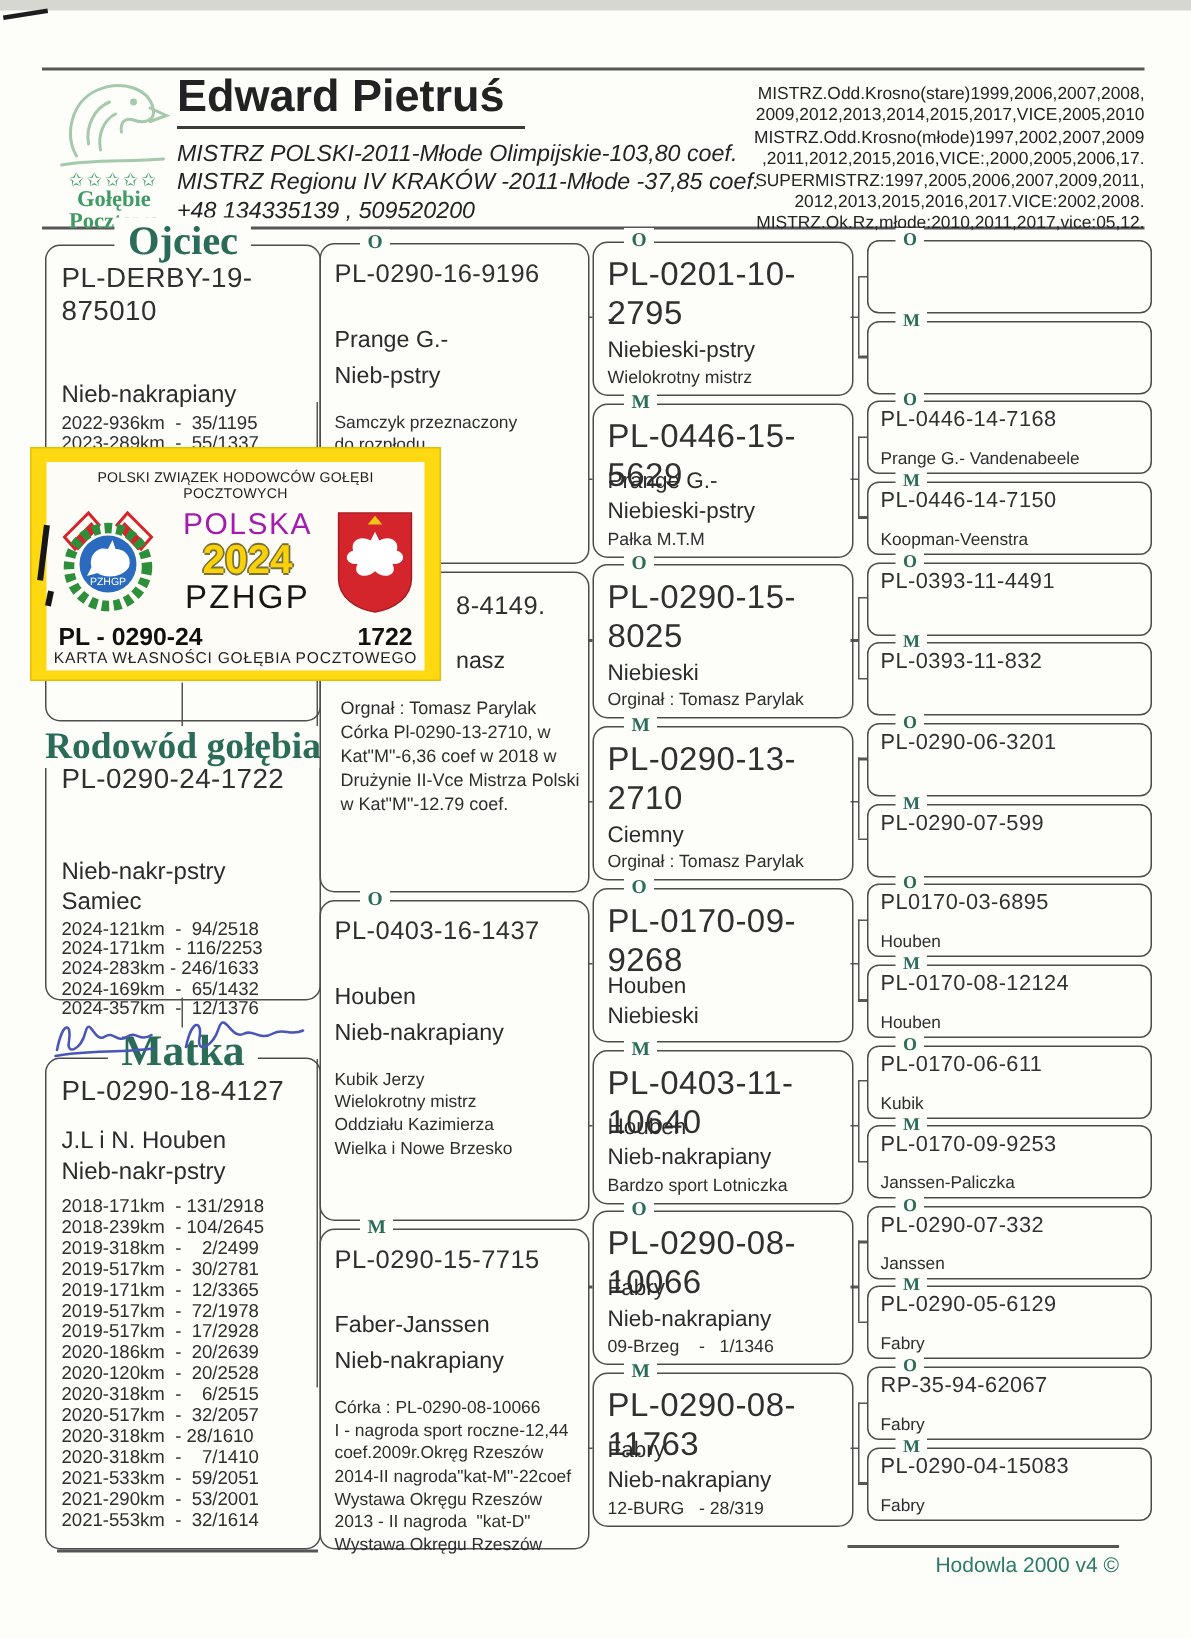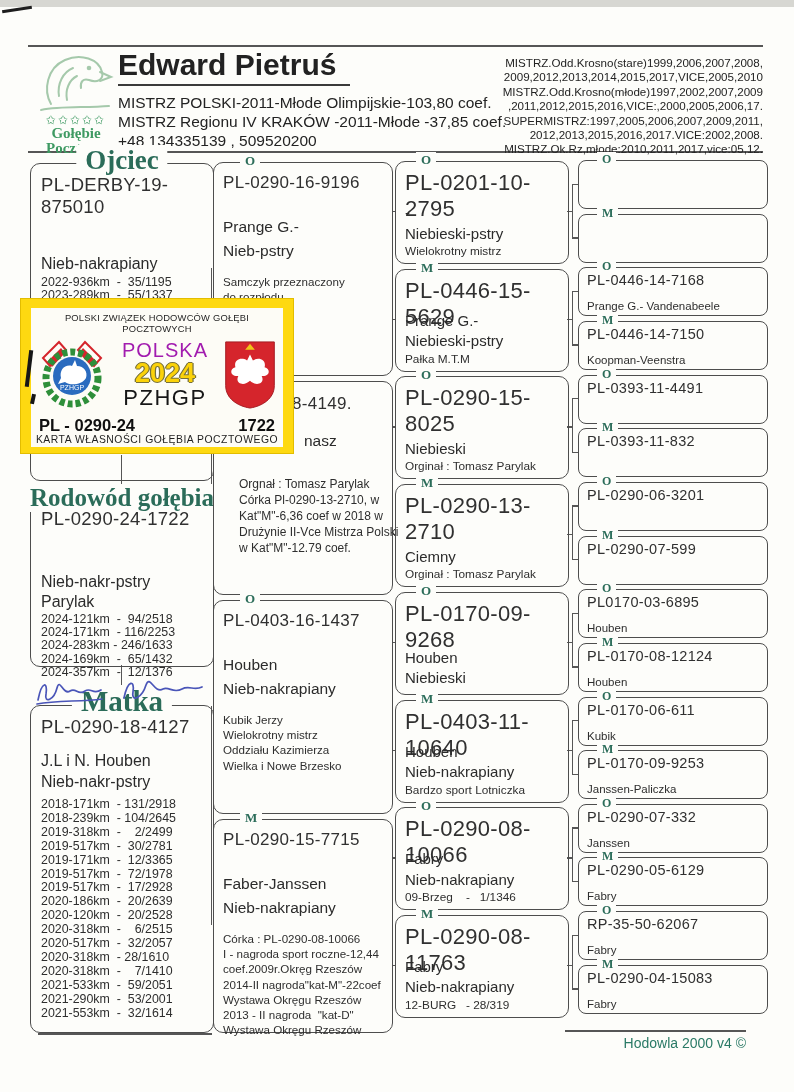--- a/index.html
+++ b/index.html
@@ -13,21 +13,21 @@
 
   
   .logo{position:absolute;left:34px;top:52px;width:84px;text-align:center;color:#3f9a63;}
   .logo svg{display:block;margin:0 auto;}
   .logo-stars{font-size:12px;letter-spacing:2px;line-height:12px;color:#3f9a63;}
   .logo-name{font-family:"Liberation Serif",serif;font-weight:bold;font-size:15px;line-height:15px;color:#3f9a63;}
 
   
   .breeder-name{position:absolute;left:118px;top:48px;margin:0;font-size:30px;font-weight:bold;color:#222;
         border-bottom:2.5px solid #3a3a3a;padding:0 14px 2px 0;}
-  .breeder-titles{position:absolute;left:118px;top:93px;}
+  .breeder-titles{position:absolute;left:118px;top:93px;font-style:italic;}
   .title-line{font-size:15.5px;line-height:19px;color:#232323;}
   .achievements{position:absolute;left:452px;top:56px;width:311px;text-align:right;}
   .ach-line{font-size:11.6px;line-height:14.4px;color:#232323;}
 
   
   .pbox{position:absolute;border:1.4px solid #4d4d4d;border-radius:10px;z-index:1;}
   .gen4{border-radius:8px;}
   .heading{position:absolute;left:50%;transform:translateX(-50%);background:#fdfdfa;padding:0 9px;
         font-family:"Liberation Serif",serif;font-weight:bold;color:#2b6c59;white-space:nowrap;z-index:2;}
   .h-father{top:-19px;font-size:27px;}
@@ -43,23 +43,23 @@
   .results{margin:3px 0 0 10px;font-size:12.4px;line-height:13.2px;white-space:pre;color:#2e2e2e;}
   .p-color{margin:42px 0 0 10px;font-size:16px;line-height:20px;}
   .p-sex{margin:0 0 0 10px;font-size:16px;line-height:19px;}
   .m-owner{margin:14px 0 0 10px;font-size:16px;line-height:18px;}
   .m-color{margin:3px 0 0 10px;font-size:16px;line-height:18px;}
   .m-results{margin-top:7px;line-height:13.9px;}
 
   .g2-ring{margin:10px 0 0 9px;font-size:17px;}
   .g2-lines{margin:22px 0 0 9px;font-size:15.5px;line-height:24px;}
   .g2-notes{margin:11px 0 0 9px;font-size:11.6px;line-height:15.2px;white-space:pre;color:#2e2e2e;}
-  .g2-frag-ring{position:absolute;left:78px;top:12px;font-size:17px;}
+  .g2-frag-ring{position:absolute;left:90px;top:12px;font-size:17px;}
   .g2-frag-line{position:absolute;left:90px;top:50px;font-size:15.5px;}
-  .g2-notes-abs{position:absolute;left:9px;top:78px;margin:16px;font-size:12px;line-height:16px;}
+  .g2-notes-abs{position:absolute;left:9px;top:78px;margin:4px;font-size:12px;line-height:16px;}
 
   .g3-ring{margin:8px 0 0 9px;font-size:22px;}
   .g3-bottom{position:absolute;left:9px;bottom:5px;right:2px;}
   .g3-lines{font-size:15px;line-height:20.5px;}
   .g3-note{font-size:11.8px;line-height:14px;white-space:pre;color:#2e2e2e;}
 
   .g4-ring{margin:4px 0 0 8px;font-size:14.5px;}
   .g4-owner{position:absolute;left:8px;bottom:3px;font-size:11.5px;color:#2e2e2e;}
 
   
@@ -129,21 +129,21 @@
     <div class="heading h-father">Ojciec</div>
     <div class="ring c1-ring">PL-DERBY-19-875010</div>
     <div class="c1-color">Nieb-nakrapiany</div>
     <div class="results"><div class="result-line">2022-936km  -  35/1195</div><div class="result-line">2023-289km  -  55/1337</div></div>
   </div>
 
   <div class="pbox" style="left:30px;top:497px;width:182px;height:168px">
     <div class="heading h-pigeon">Rodowód gołębia</div>
     <div class="ring c1-ring">PL-0290-24-1722</div>
     <div class="p-color">Nieb-nakr-pstry</div>
-    <div class="p-sex">Parylak</div>
+    <div class="p-sex">Samiec</div>
     <div class="results" style="margin-top:2px"><div class="result-line">2024-121km  -  94/2518</div><div class="result-line">2024-171km  - 116/2253</div><div class="result-line">2024-283km - 246/1633</div><div class="result-line">2024-169km  -  65/1432</div><div class="result-line">2024-357km  -  12/1376</div></div>
   </div>
 
   <div class="pbox" style="left:30px;top:705px;width:182px;height:326px">
     <div class="heading h-mother">Matka</div>
     <div class="ring c1-ring">PL-0290-18-4127</div>
     <div class="m-owner">J.L i N. Houben</div>
     <div class="m-color">Nieb-nakr-pstry</div>
     <div class="results m-results"><div class="result-line">2018-171km  - 131/2918</div><div class="result-line">2018-239km  - 104/2645</div><div class="result-line">2019-318km  -    2/2499</div><div class="result-line">2019-517km  -  30/2781</div><div class="result-line">2019-171km  -  12/3365</div><div class="result-line">2019-517km  -  72/1978</div><div class="result-line">2019-517km  -  17/2928</div><div class="result-line">2020-186km  -  20/2639</div><div class="result-line">2020-120km  -  20/2528</div><div class="result-line">2020-318km  -    6/2515</div><div class="result-line">2020-517km  -  32/2057</div><div class="result-line">2020-318km  - 28/1610</div><div class="result-line">2020-318km  -    7/1410</div><div class="result-line">2021-533km  -  59/2051</div><div class="result-line">2021-290km  -  53/2001</div><div class="result-line">2021-553km  -  32/1614</div></div>
   </div>
@@ -404,21 +404,21 @@
     </div>
     <div class="hline" style="left: 572px; top: 827.3px; width: 6px;"></div>
     <div class="pbox gen4" style="left: 578px; top: 857.45px; width: 188px; height: 47px;">
       <div class="tag tag-sm" style="left: 18px;">M</div>
       <div class="ring g4-ring">PL-0290-05-6129</div>
       <div class="g4-owner">Fabry</div>
     </div>
     <div class="hline" style="left: 572px; top: 880.95px; width: 6px;"></div>
     <div class="pbox gen4" style="left: 578px; top: 911.1px; width: 188px; height: 47px;">
       <div class="tag tag-sm" style="left: 18px;">O</div>
-      <div class="ring g4-ring">RP-35-50-62067</div>
+      <div class="ring g4-ring">RP-35-94-62067</div>
       <div class="g4-owner">Fabry</div>
     </div>
     <div class="hline" style="left: 572px; top: 934.6px; width: 6px;"></div>
     <div class="pbox gen4" style="left: 578px; top: 964.75px; width: 188px; height: 47px;">
       <div class="tag tag-sm" style="left: 18px;">M</div>
       <div class="ring g4-ring">PL-0290-04-15083</div>
       <div class="g4-owner">Fabry</div>
     </div>
     <div class="hline" style="left: 572px; top: 988.25px; width: 6px;"></div>
     <div class="vline" style="left: 572px; top: 183.5px; height: 53.65px;"></div>

